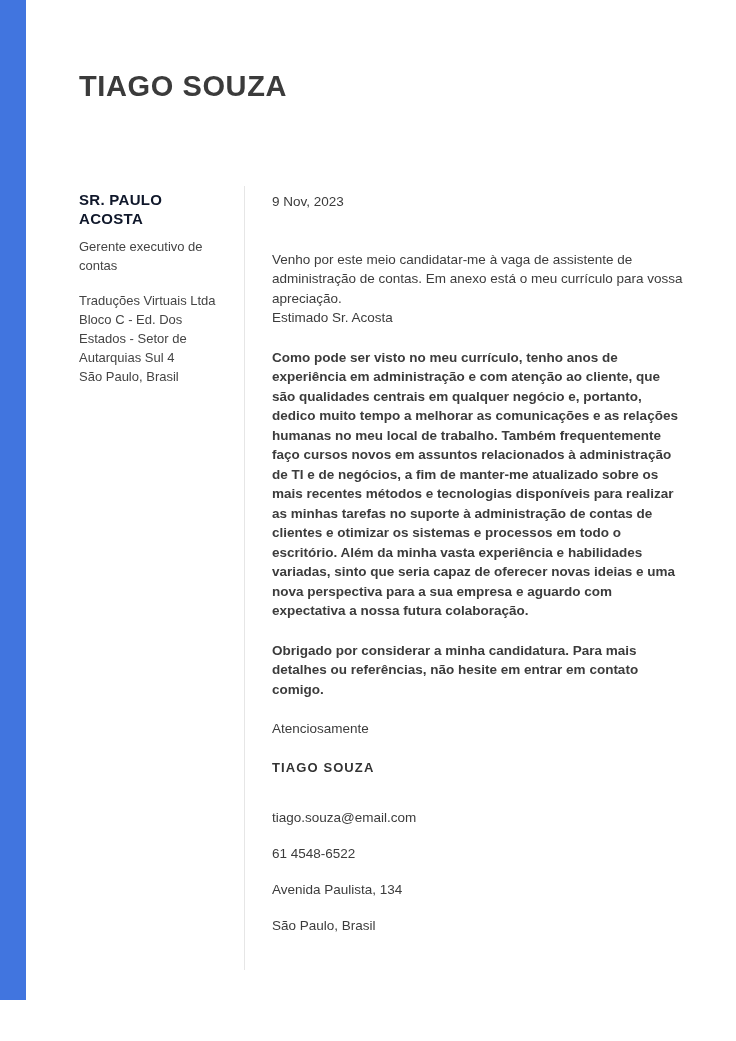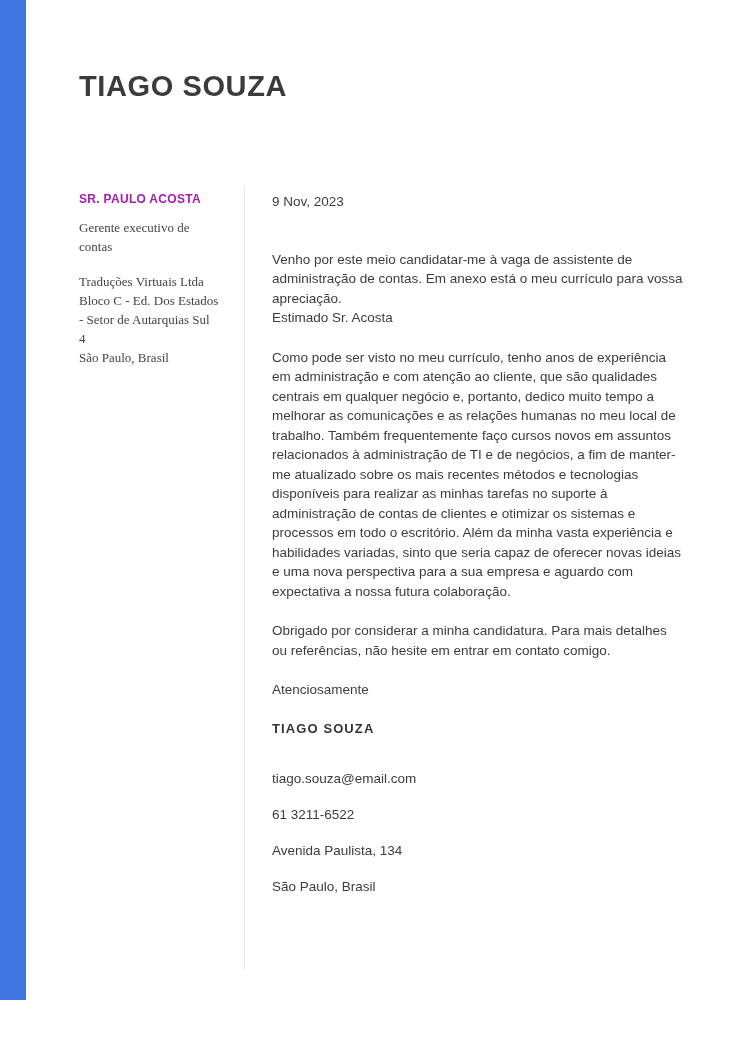--- a/index.html
+++ b/index.html
@@ -45,48 +45,48 @@
   .left-col {
     position: absolute;
     left: 79px;
     top: 190px;
     width: 140px;
     color: #444444;
     font-size: 13px;
     line-height: 19px;
   }
   .recipient-name {
-    font-size: 12px;
+    font-size: 15px;
     font-weight: bold;
     letter-spacing: 0.3px;
-    color: #a21caf;
+    color: #0f172a;
     margin: 0 0 9px 0;
   }
   .left-block {
     margin: 0 0 16px 0;
     white-space: pre-line;
-    font-family: Liberation Serif, serif;
   }
   .left-block:last-child {
     margin-bottom: 0;
   }
   .body-col {
     position: absolute;
     left: 272px;
     top: 192px;
     width: 412px;
     color: #3c3c3c;
     font-size: 13.5px;
     line-height: 19.5px;
   }
   .date {
     margin: 0 0 38px 0;
   }
   .para {
     margin: 12px 0 20px 0;
+    font-weight: bold;
   }
   .salutation-block {
     margin: 0 0 20px 0;
   }
   .closing {
     margin: 0 0 19px 0;
   }
   .signature-name {
     font-size: 13px;
     font-weight: bold;
@@ -130,19 +130,19 @@
     <p class="para">Como pode ser visto no meu currículo, tenho anos de experiência em administração e com atenção ao cliente, que são qualidades centrais em qualquer negócio e, portanto, dedico muito tempo a melhorar as comunicações e as relações humanas no meu local de trabalho. Também frequentemente faço cursos novos em assuntos relacionados à administração de TI e de negócios, a fim de manter-me atualizado sobre os mais recentes métodos e tecnologias disponíveis para realizar as minhas tarefas no suporte à administração de contas de clientes e otimizar os sistemas e processos em todo o escritório. Além da minha vasta experiência e habilidades variadas, sinto que seria capaz de oferecer novas ideias e uma nova perspectiva para a sua empresa e aguardo com expectativa a nossa futura colaboração.</p>
 
     <p class="para">Obrigado por considerar a minha candidatura. Para mais detalhes ou referências, não hesite em entrar em contato comigo.</p>
 
     <div class="closing">Atenciosamente</div>
 
     <div class="signature-name">TIAGO SOUZA</div>
 
     <div class="contact-block">
       <div>tiago.souza@email.com</div>
-      <div>61 3211-6522</div>
+      <div>61 4548-6522</div>
       <div>Avenida Paulista, 134</div>
       <div>São Paulo, Brasil</div>
     </div>
   </div>
 
 </div>
 
 </body></html>

